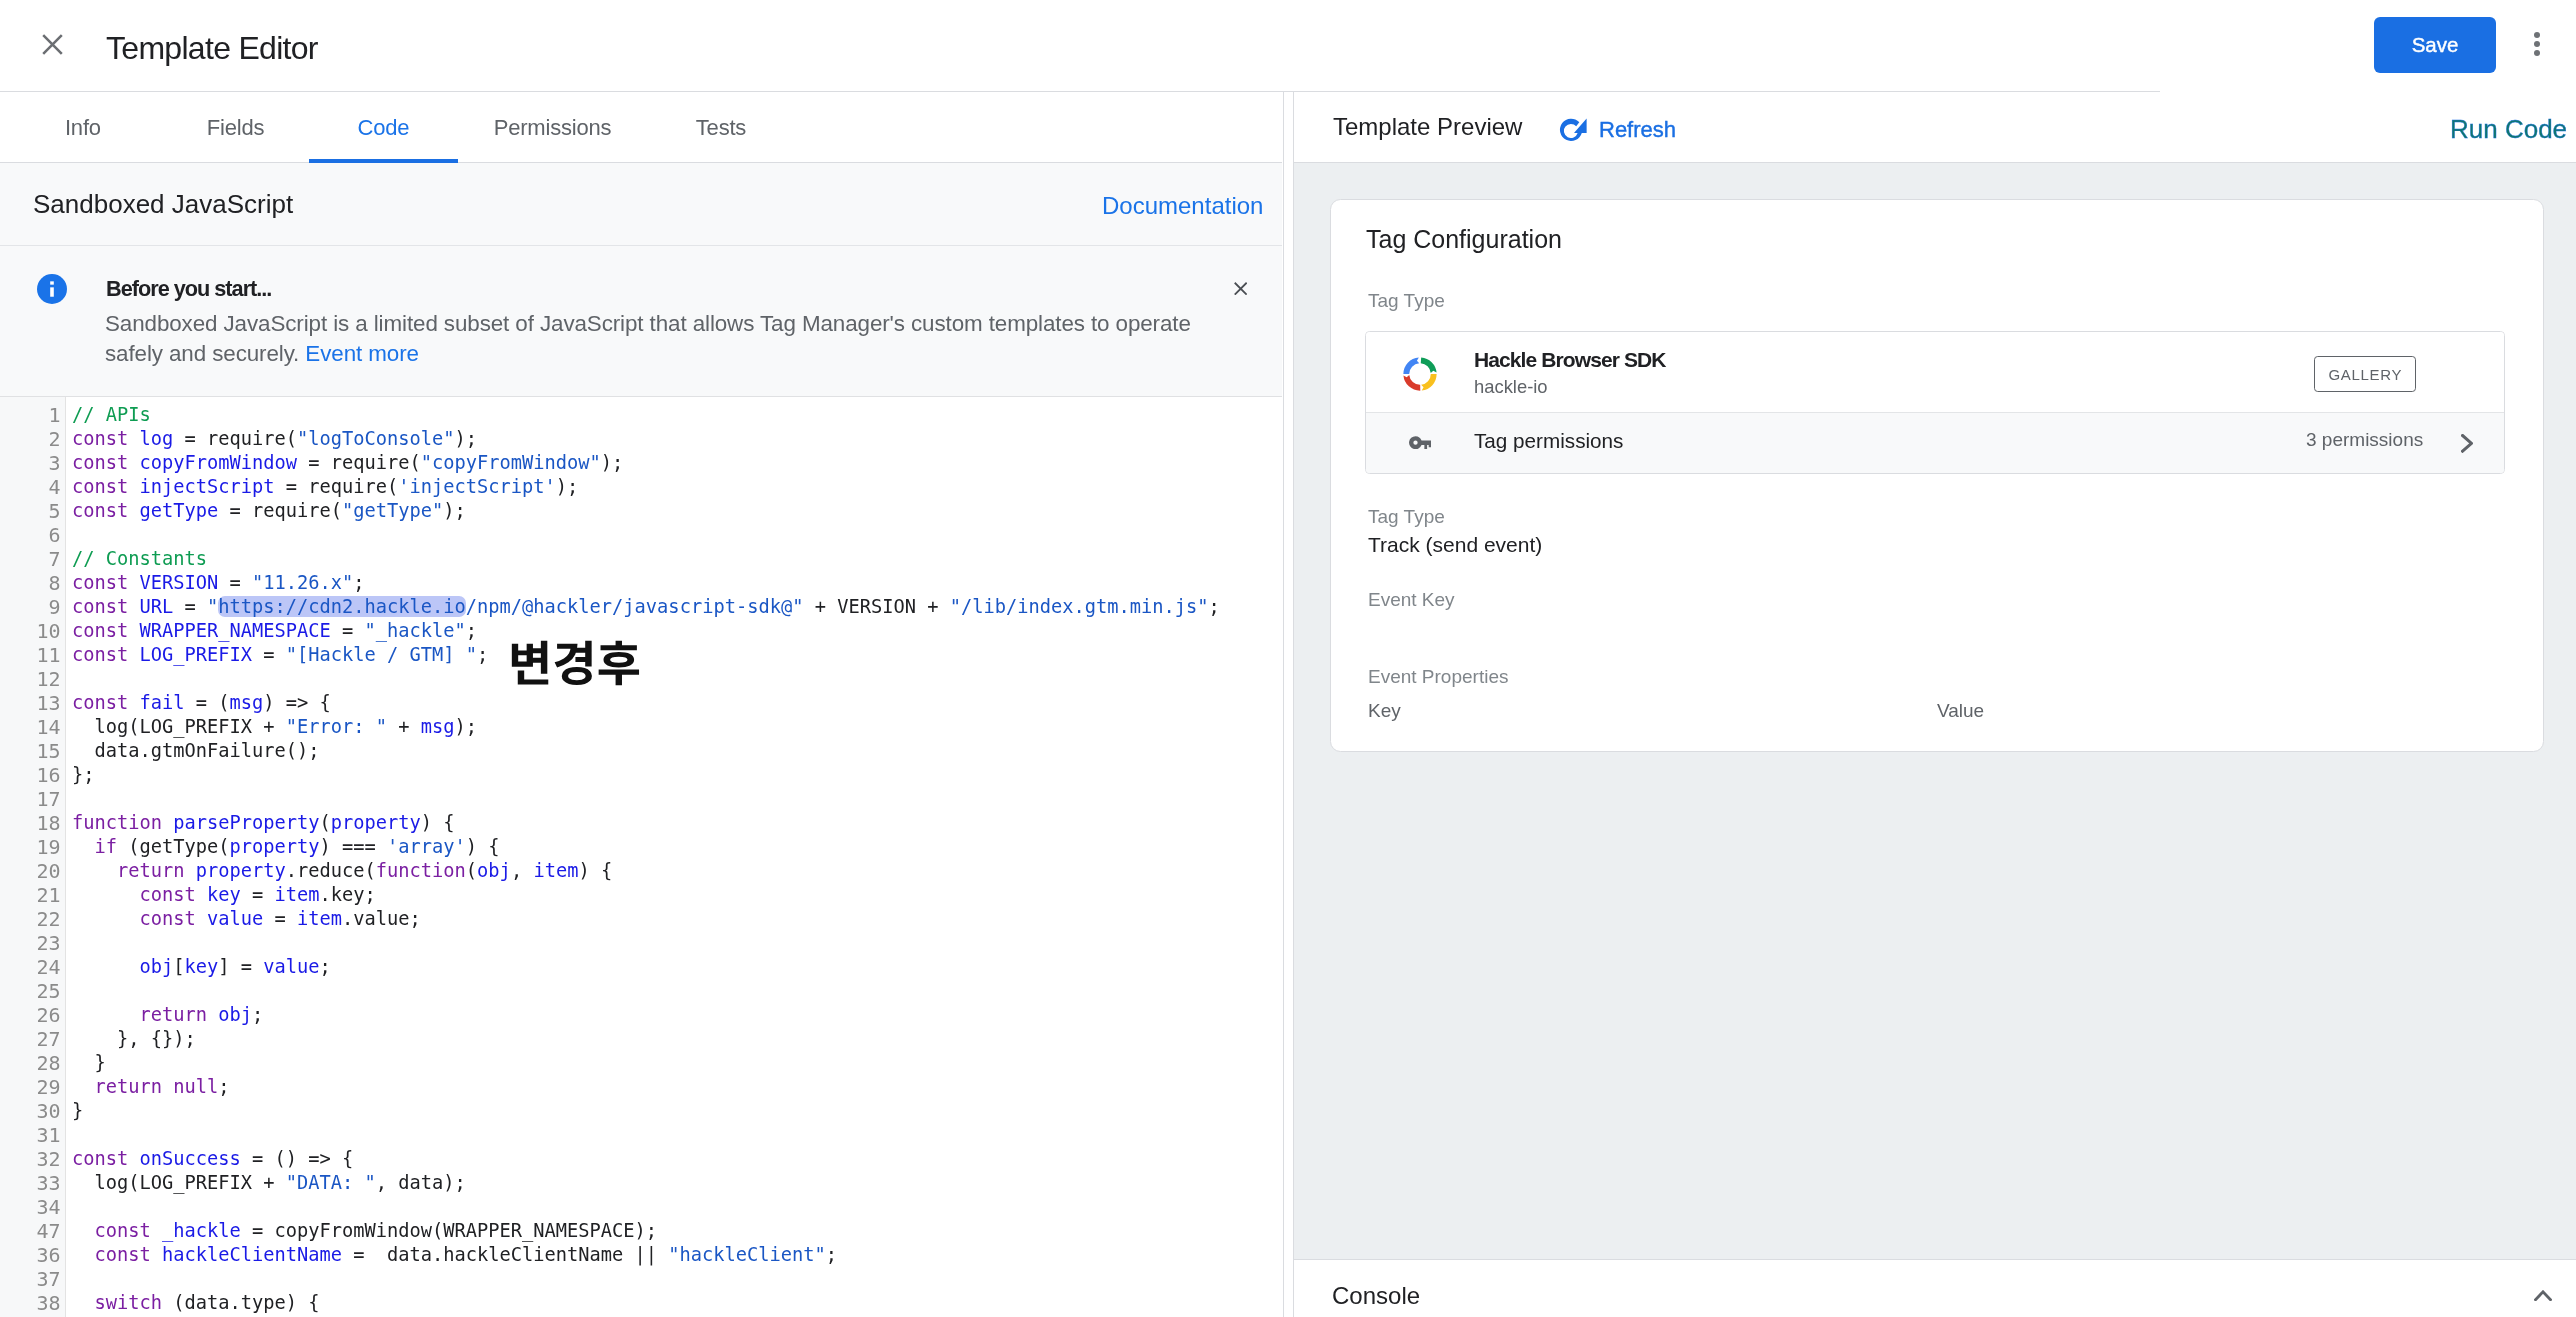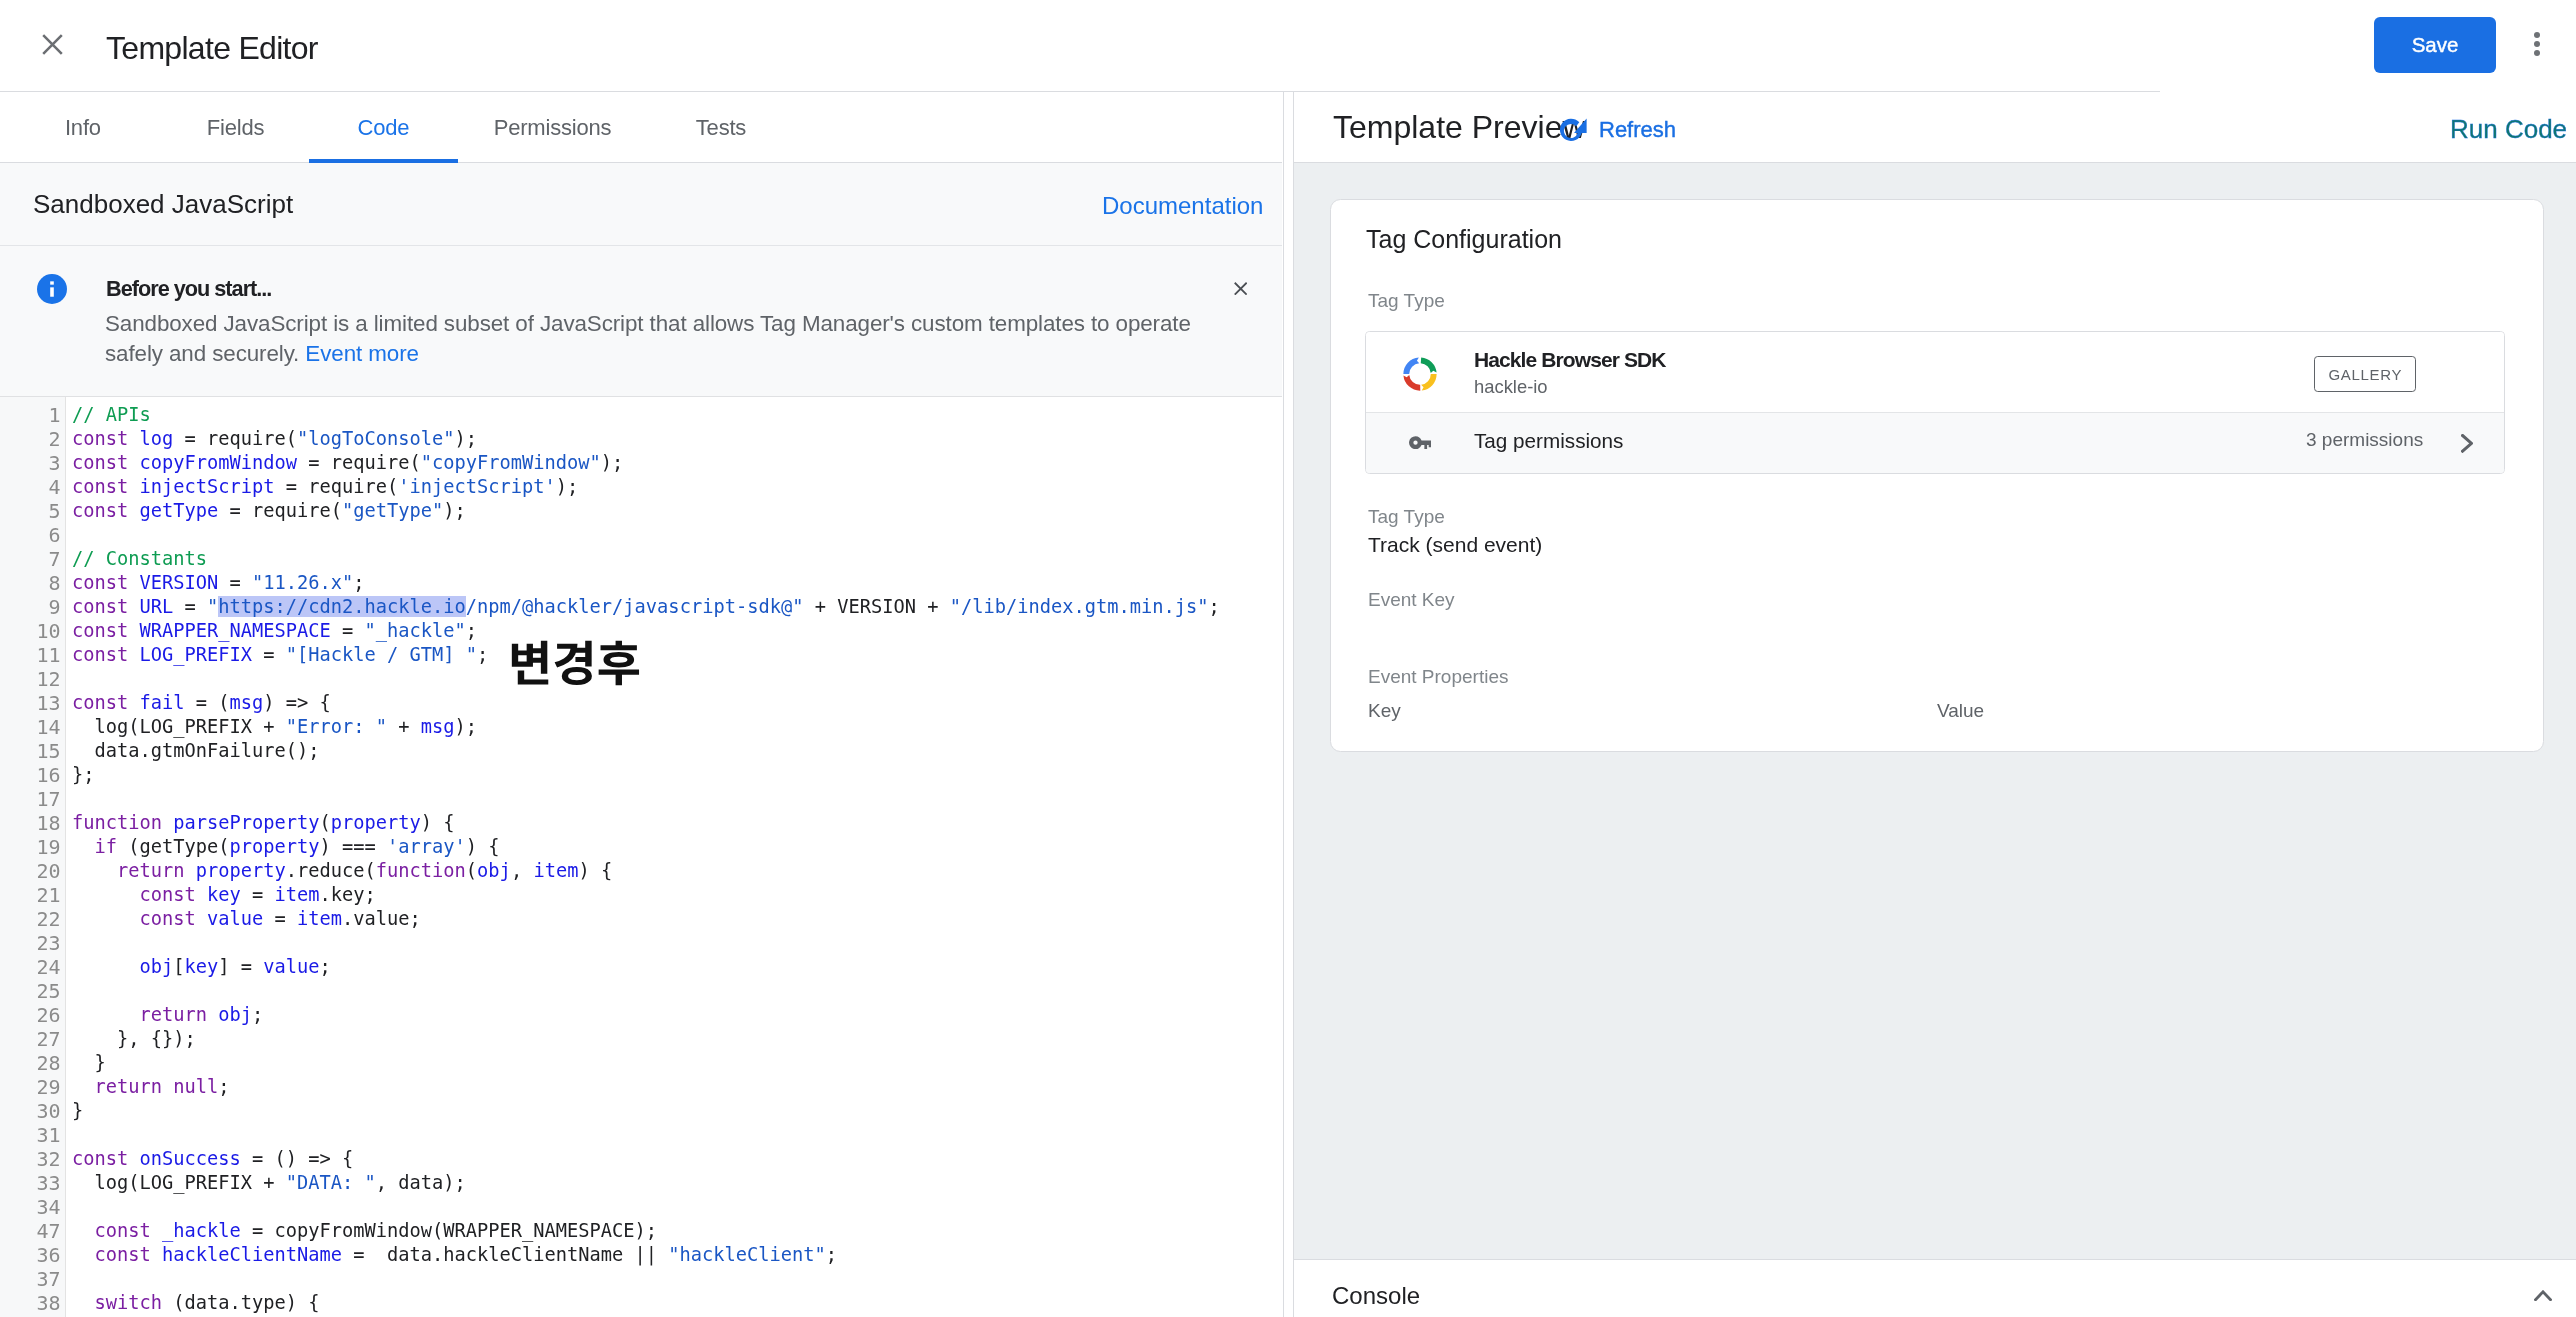--- a/index.html
+++ b/index.html
@@ -58,29 +58,29 @@
   .codelines{position:absolute;left:72px;top:0;width:1344px;height:921px;padding-top:6px;
              font-family:"DejaVu Sans Mono",monospace;font-size:18.7px;line-height:24px;
              white-space:pre;color:#202124;}
   .codelines .l{height:24px;}
   .codelines span{white-space:pre;}
   .kw{color:#7b1fa2;}
   .id{color:#1a1ae6;}
   .st{color:#1a56c4;}
   .cm{color:#0e9c52;}
   .pl{color:#202124;}
-  .sel{background:#bcc6f7;}
+  .sel{background:#bcc6f7;border-radius:7px;}
   .krlabel{position:absolute;left:508px;top:242px;width:133px;height:53px;}
   .sr{position:absolute;width:0.7px;height:0.7px;overflow:hidden;clip:rect(0 0 0 0);white-space:nowrap;}
 
   
   .right{position:absolute;left:1293px;top:92px;width:1283px;height:1225px;background:#fff;
          border-left:1.5px solid #dadce0;overflow:hidden;}
   .prevbar{position:absolute;left:0;top:0;width:1282px;height:71px;border-bottom:0.7px solid #dadce0;background:#fff;}
-  .prev-title{position:absolute;left:39px;top:21px;font-size:32px;line-height:28px;color:#202124;}
+  .prev-title{position:absolute;left:39px;top:21px;font-size:24px;line-height:28px;color:#202124;}
   .refresh-ico{position:absolute;left:264px;top:25px;width:29px;height:26px;cursor:pointer;}
   .refresh-txt{position:absolute;left:305px;top:25.4px;font-size:22px;line-height:25.4px;color:#1a6fe3;
                font-weight:400;-webkit-text-stroke:0.4px #1a6fe3;cursor:pointer;}
   .runcode{position:absolute;left:1156px;top:25.4px;font-size:26px;line-height:25.4px;color:#0f766e;
            font-weight:400;-webkit-text-stroke:0.4px #1a6fe3;cursor:pointer;}
 
   .previewbody{position:absolute;left:0;top:71px;width:1282px;height:1096px;background:#eceff1;}
   .card{position:absolute;left:36px;top:36px;width:1214px;height:553px;background:#fff;
         border:0.7px solid #dadce0;border-radius:10.5px;}
   .card-title{position:absolute;left:35px;top:25.4px;font-size:25px;line-height:29px;color:#202124;}

